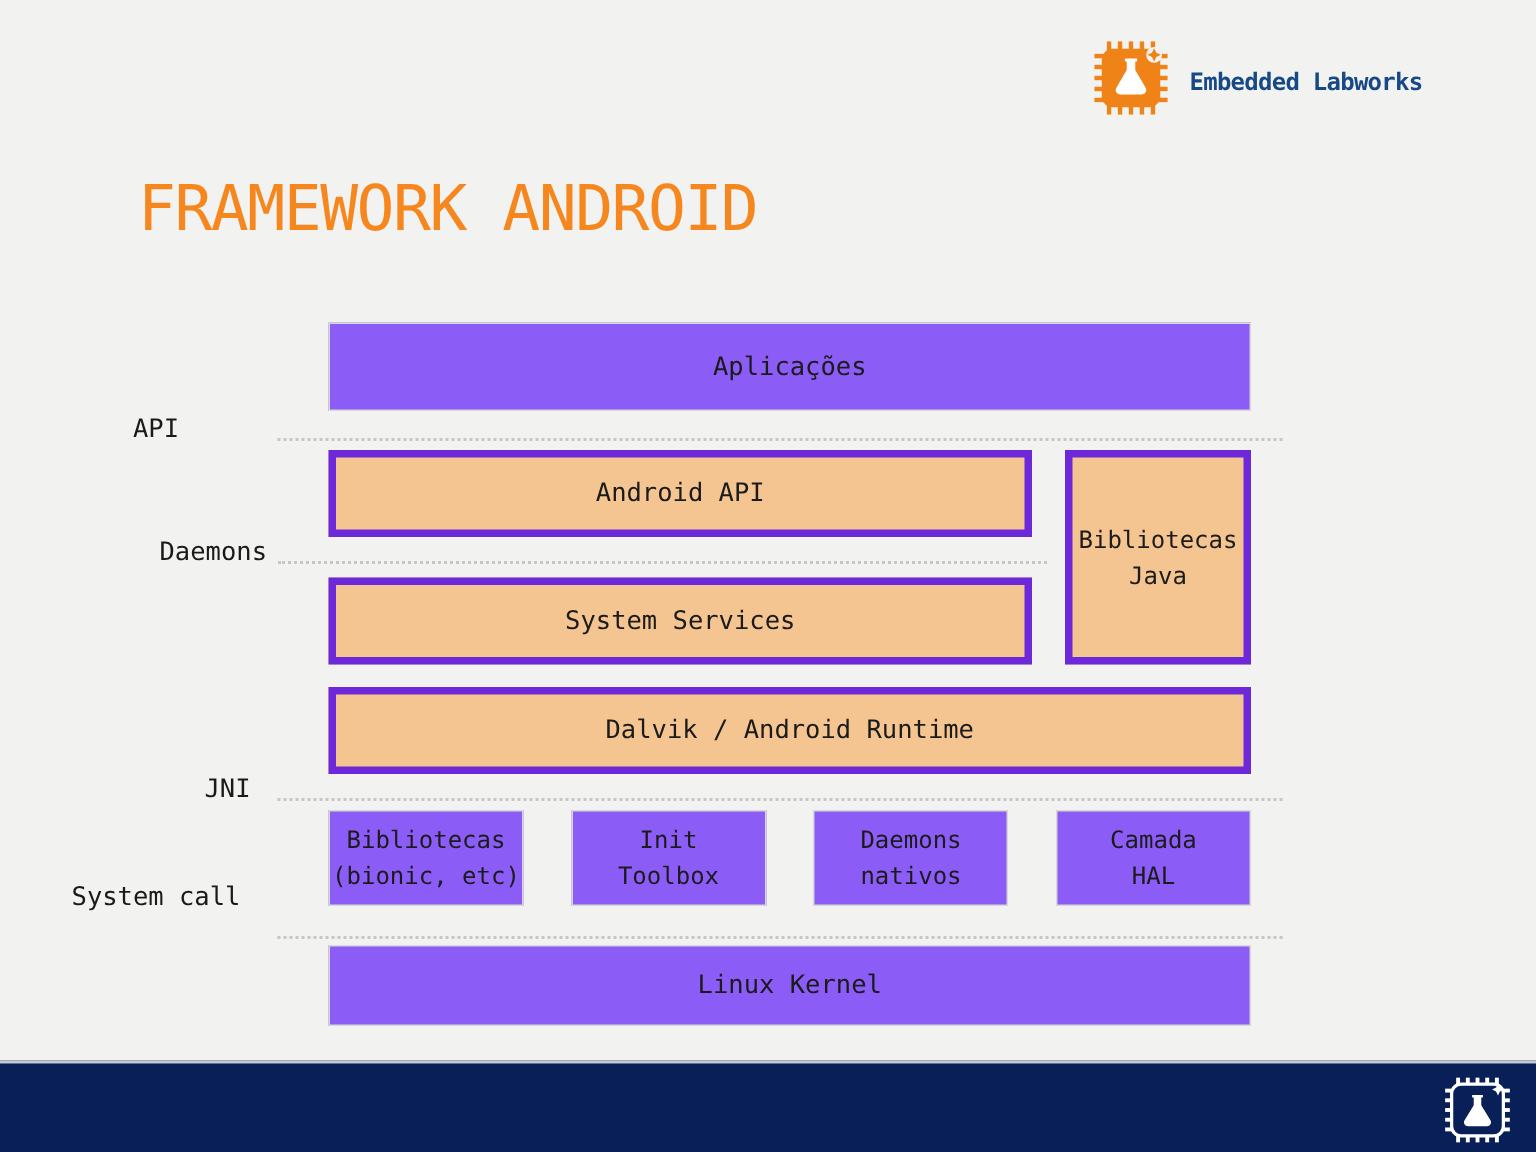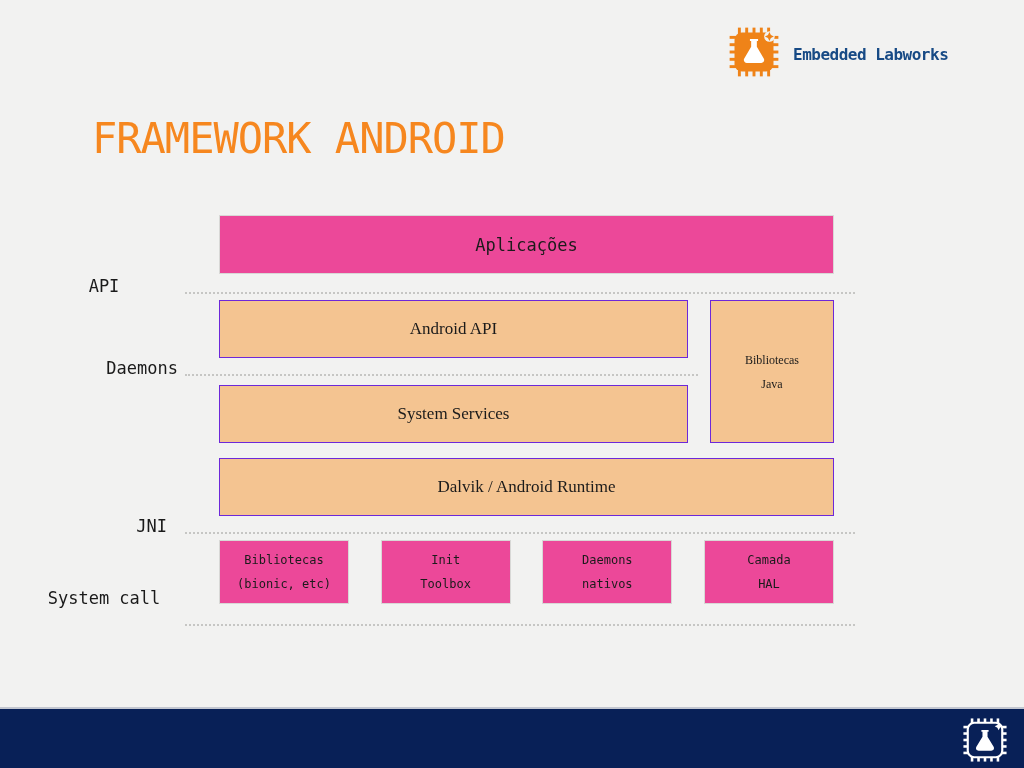--- a/index.html
+++ b/index.html
@@ -24,25 +24,25 @@
   .title{
     position:absolute;left:92px;top:114px;
     font-size:42px;font-weight:normal;color:#f6871f;
     letter-spacing:-1px;white-space:nowrap;
   }
 
   
   .box{
     position:absolute;
     display:flex;flex-direction:column;align-items:center;justify-content:center;
-    font-size:12px;color:#1b1b1b;text-align:center;line-height:24px;
+    font-size:16px;color:#1b1b1b;text-align:center;line-height:24px;
     box-sizing:border-box;
   }
-  .box.gray{background:#ec4899;border:1px solid #d8d8d6;}
-  .box.orange{background:#f4c491;border:1px solid #6d28d9;font-family:Liberation Serif, serif;}
+  .box.gray{background:#8b5cf6;border:1px solid #d8d8d6;}
+  .box.orange{background:#f4c491;border:5px solid #6d28d9;}
 
   .box-aplicacoes   {left:219px;top:215px;width:615px;height:59px;font-size:17px;}
   .box-android-api  {left:219px;top:300px;width:469px;height:58px;font-size:17px;}
   .box-bib-java     {left:710px;top:300px;width:124px;height:143px;}
   .box-system-serv  {left:219px;top:385px;width:469px;height:58px;font-size:17px;}
   .box-dalvik       {left:219px;top:458px;width:615px;height:58px;font-size:17px;}
   .box-linux-kernel {left:219px;top:630px;width:615px;height:54px;font-size:17px;}
 
   .native-row{
     position:absolute;left:219px;top:540px;width:615px;height:64px;
@@ -164,20 +164,23 @@
     <div class="box gray">
       <span>Daemons</span>
       <span>nativos</span>
     </div>
     <div class="box gray">
       <span>Camada</span>
       <span>HAL</span>
     </div>
   </div>
 
+  <div class="box gray box-linux-kernel">
+    <span>Linux Kernel</span>
+  </div>
 
   <div class="footer">
     <span class="footer-chip">
       <svg width="46" height="46" viewBox="0 0 64 64">
         <g fill="#ffffff">
           <rect x="12.2" y="2" width="3.6" height="8"></rect>
             <rect x="21.2" y="2" width="3.6" height="8"></rect>
             <rect x="30.2" y="2" width="3.6" height="8"></rect>
             <rect x="39.2" y="2" width="3.6" height="8"></rect>
             <rect x="48.2" y="2" width="3.6" height="8"></rect>

